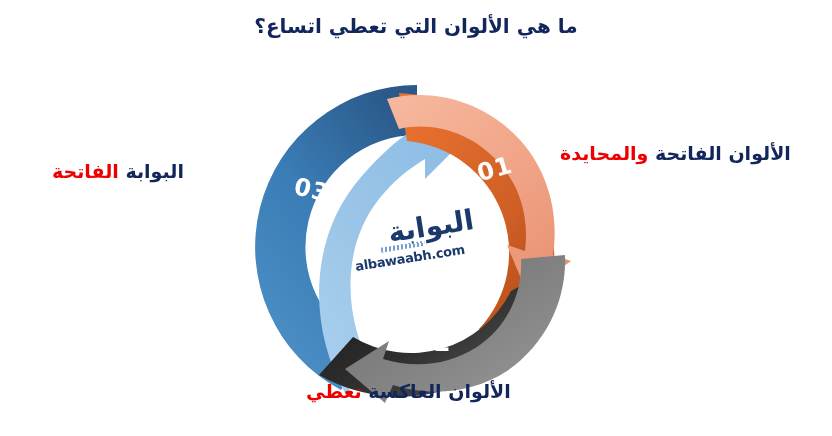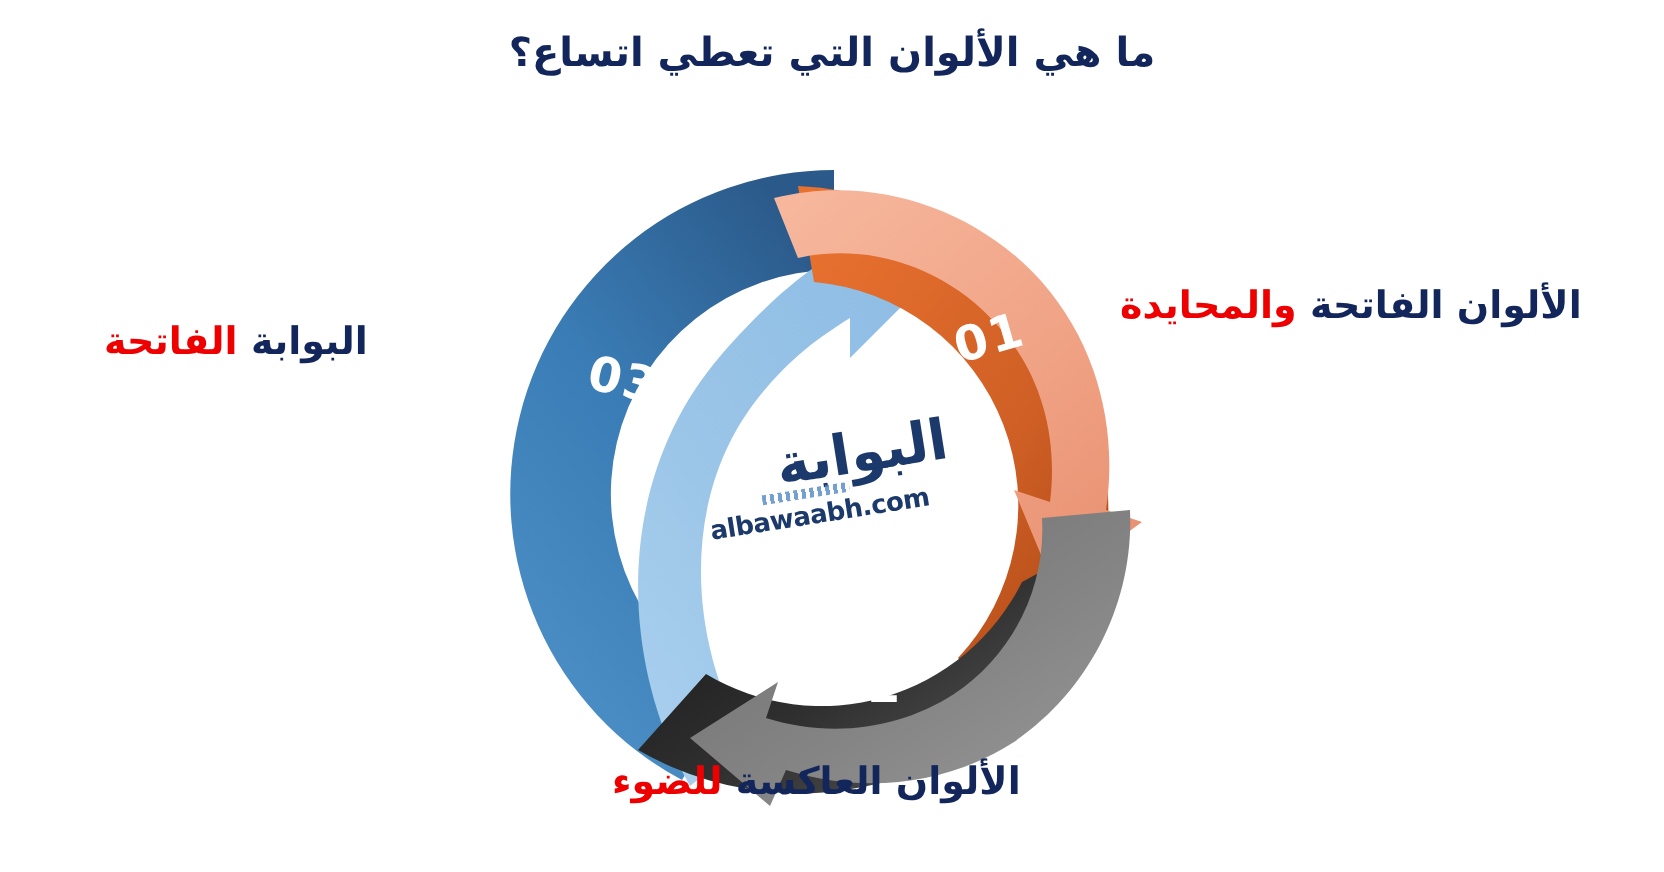--- a/index.html
+++ b/index.html
@@ -234,14 +234,14 @@
   <span class="red">والمحايدة</span>
 </div>
 
 <div class="label" id="label-left">
   <span>البوابة</span>
   <span class="red">الفاتحة</span>
 </div>
 
 <div class="label" id="label-bottom">
   <span>الألوان العاكسة</span>
-  <span class="red">للضوء</span>
+  <span class="red">تعطي</span>
 </div>
 
 </body></html>

